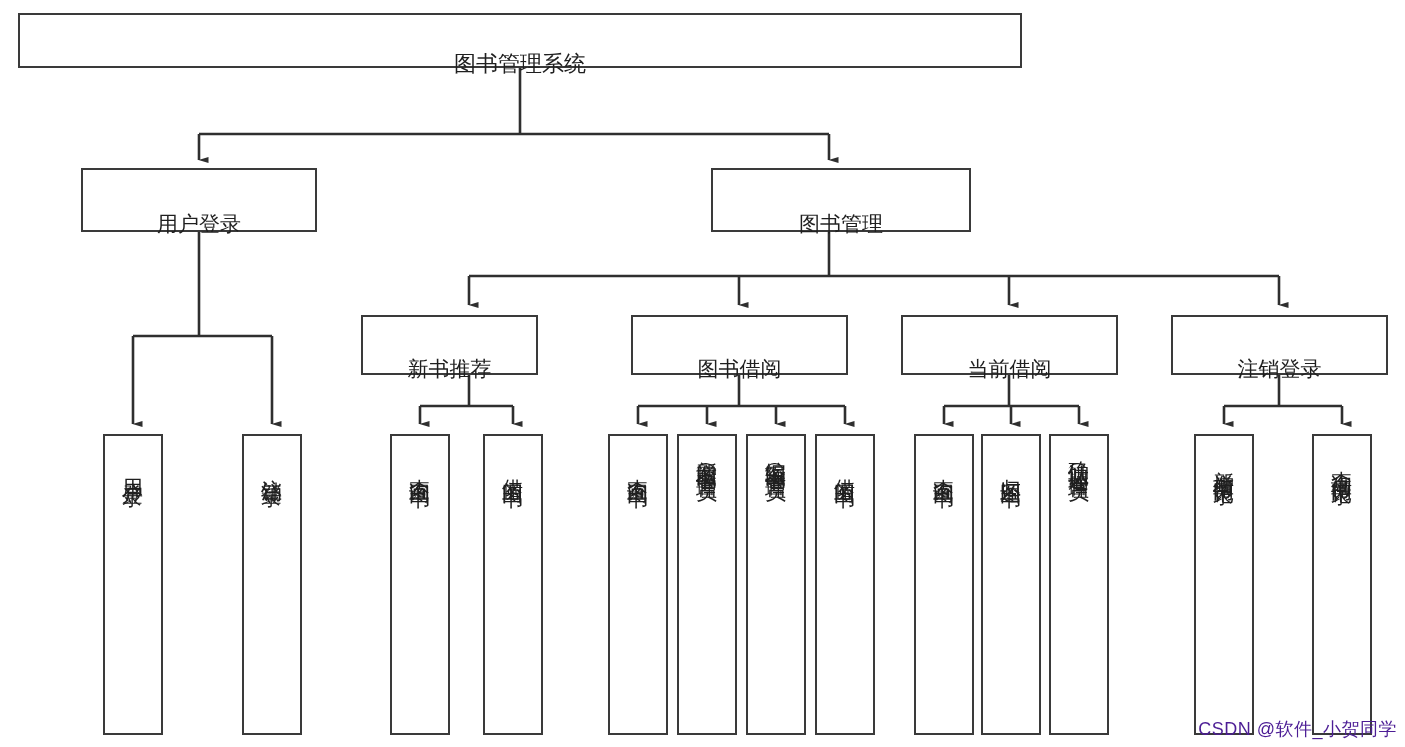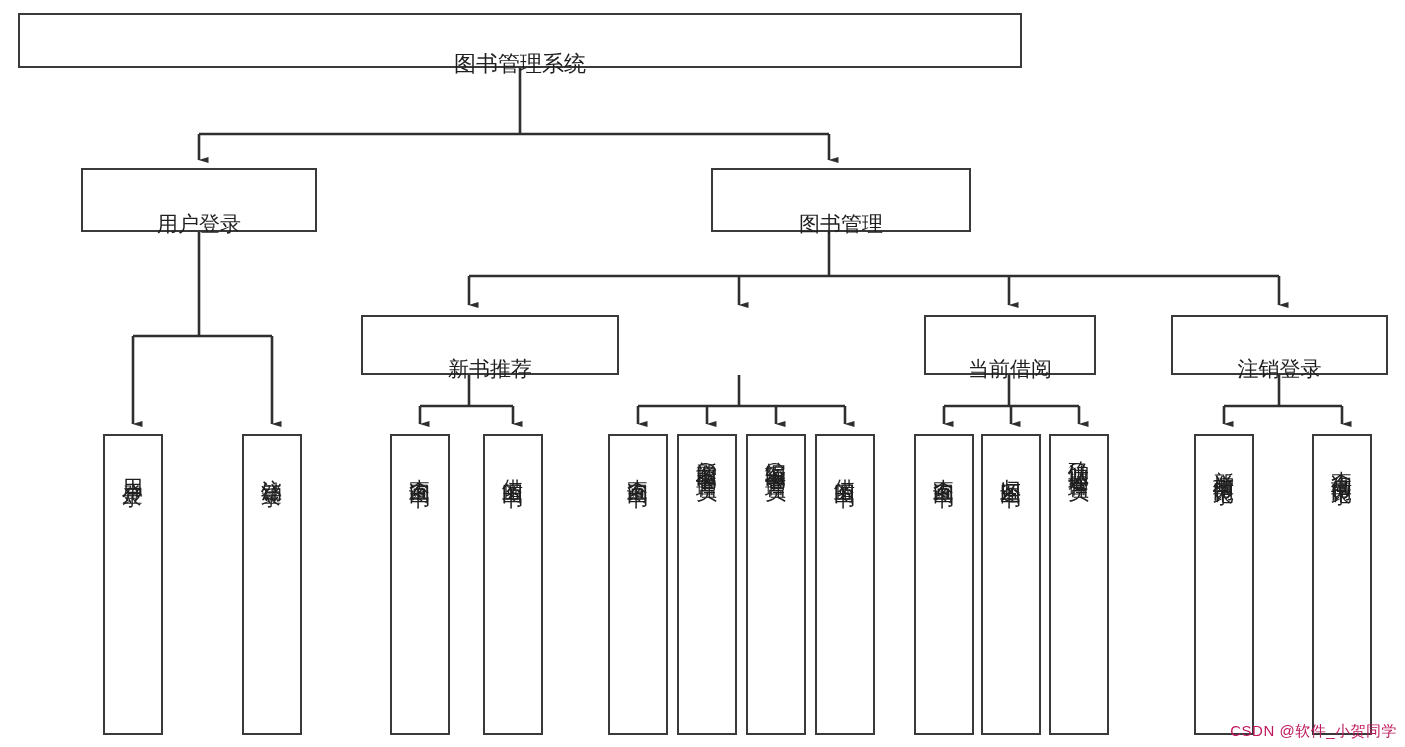--- a/index.html
+++ b/index.html
@@ -55,22 +55,22 @@
     writing-mode: vertical-rl;
     text-orientation: upright;
     font-size: 21px;
     letter-spacing: 3px;
     line-height: 1.0;
   }
   .watermark {
     position: absolute;
     right: 8px;
     bottom: 6px;
-    font-size: 15px;
-    color: #be185d;
+    font-size: 18px;
+    color: #4c1d95;
     letter-spacing: 0.5px;
     white-space: nowrap;
     user-select: none;
     margin-top: 38px;
   }
 </style>
 </head>
 <body>
 
 <div id="canvas">
@@ -129,24 +129,27 @@
     <span class="label">图书管理系统</span>
   </div>
 
   <div class="node h" style="left:81px; top:168px; width:236px; height:64px;">
     <span class="label">用户登录</span>
   </div>
   <div class="node h" style="left:711px; top:168px; width:260px; height:64px;">
     <span class="label">图书管理</span>
   </div>
 
-  <div class="node h" style="left:361px; top:315px; width:258px; height:60px;">
+  <div class="node h" style="left:361px; top:315px; width:177px; height:60px;">
     <span class="label">新书推荐</span>
   </div>
-  <div class="node h" style="left:924px; top:315px; width:172px; height:60px;">
+  <div class="node h" style="left:631px; top:315px; width:217px; height:60px;">
+    <span class="label">图书借阅</span>
+  </div>
+  <div class="node h" style="left:901px; top:315px; width:217px; height:60px;">
     <span class="label">当前借阅</span>
   </div>
   <div class="node h" style="left:1171px; top:315px; width:217px; height:60px;">
     <span class="label">注销登录</span>
   </div>
 
   <div class="node leaf" style="left:103px; top:434px; width:60px; height:301px;">
     <span class="label">用户登录</span>
   </div>
   <div class="node leaf" style="left:242px; top:434px; width:60px; height:301px;">

